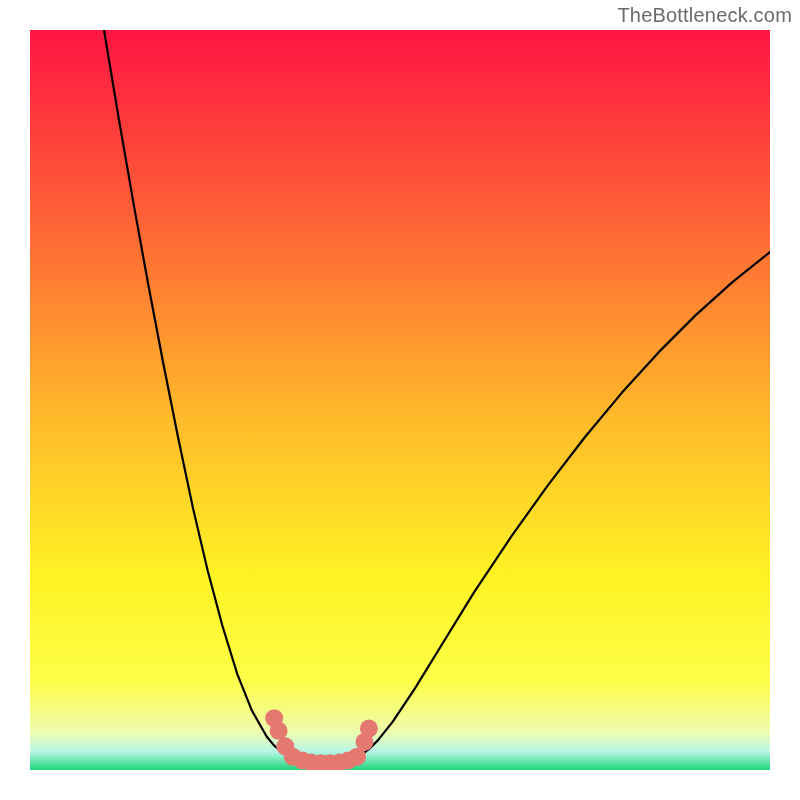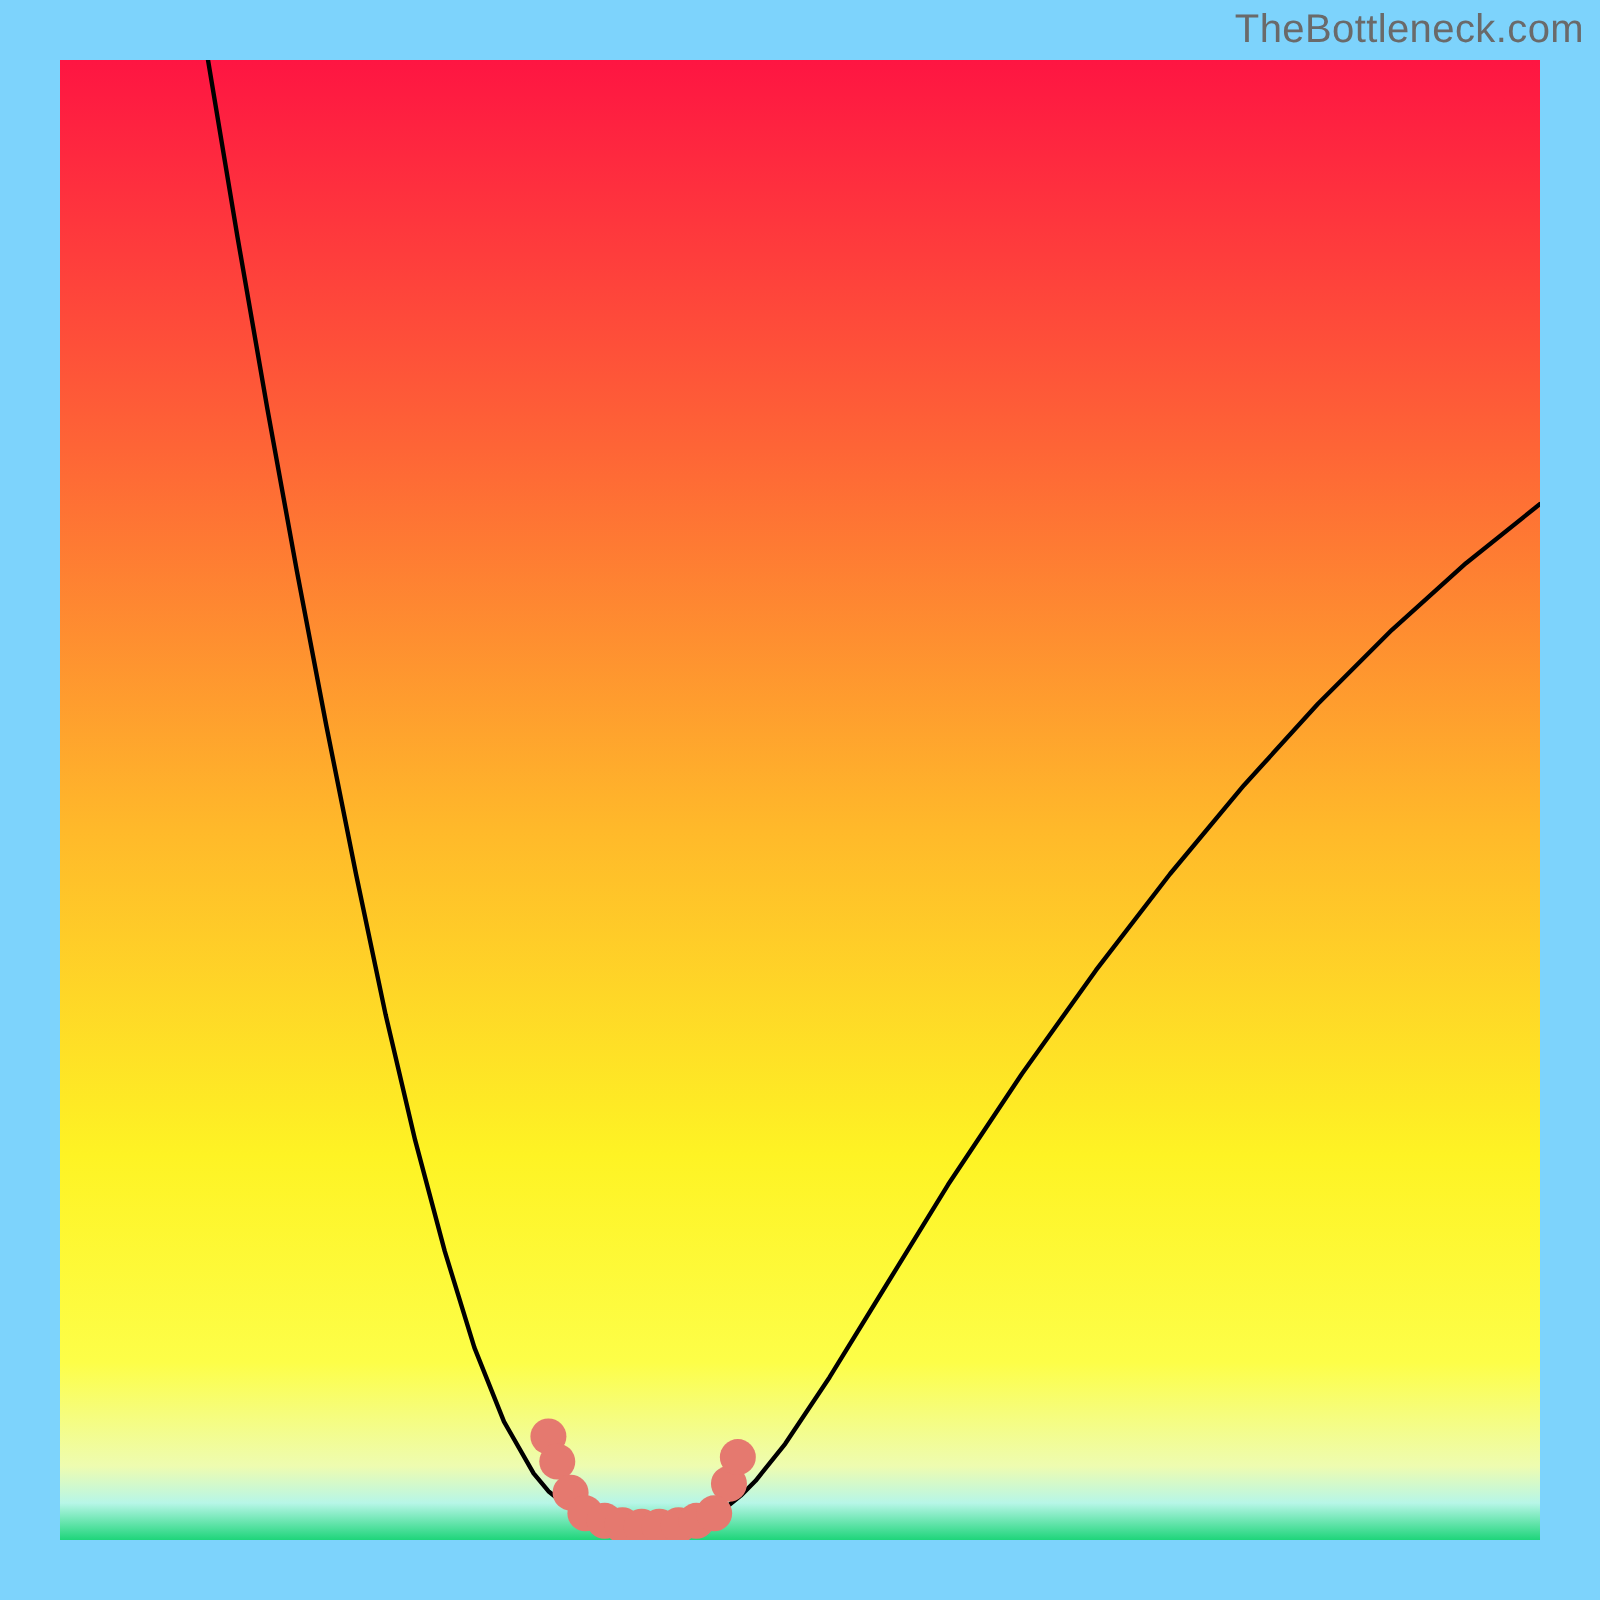--- a/index.html
+++ b/index.html
@@ -11,21 +11,21 @@
     position: relative;
     overflow: hidden;
     font-family: Arial, Helvetica, sans-serif;
   }
   .outer {
     position: absolute;
     top: 0;
     left: 0;
     width: 800px;
     height: 800px;
-    background: #7dd3fc;
+    background: #ffffff;
   }
   .watermark {
     position: absolute;
     top: 4px;
     right: 8px;
     color: #6a6a6a;
     font-size: 20px;
     font-weight: 500;
     letter-spacing: 0.2px;
     z-index: 10;

